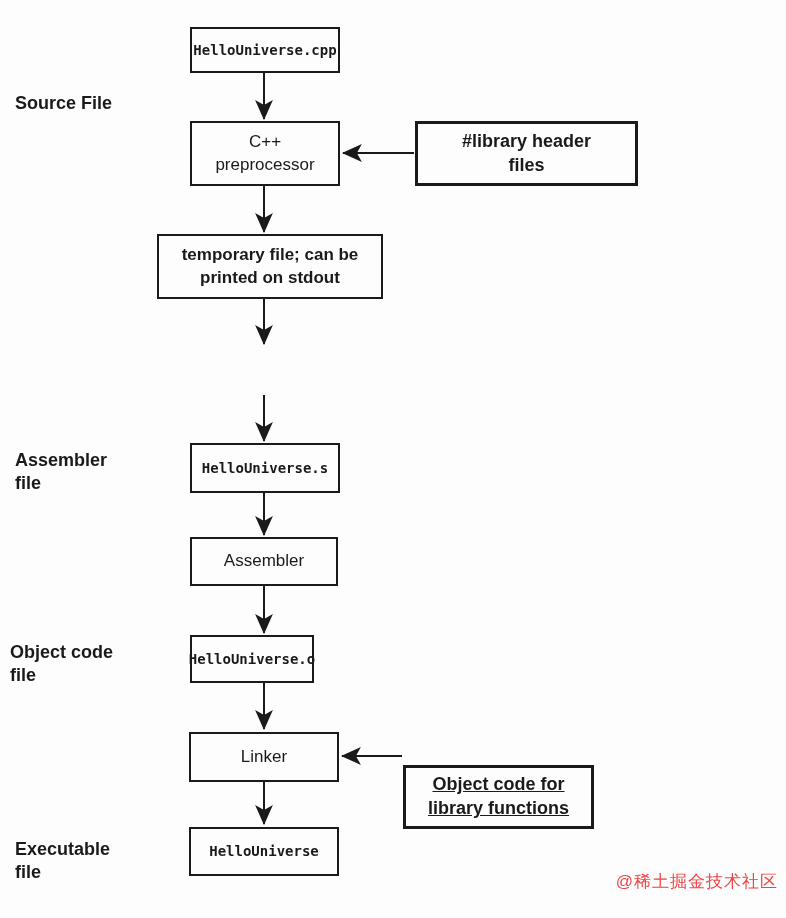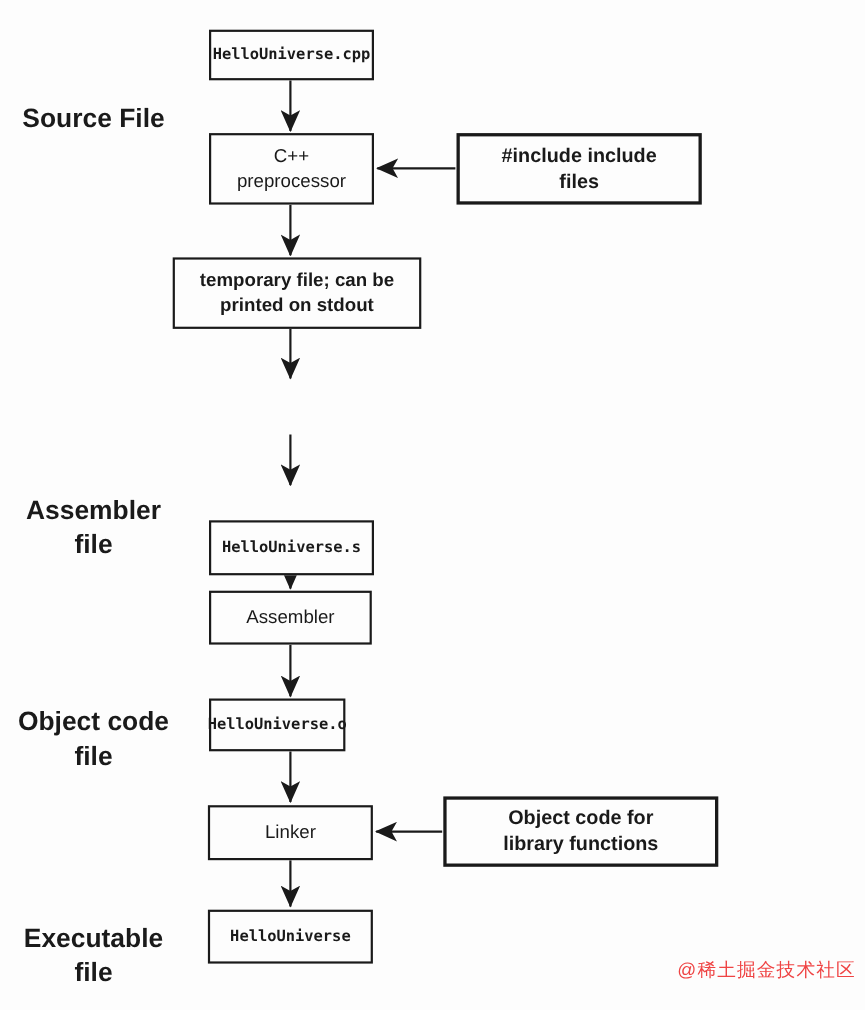--- a/index.html
+++ b/index.html
@@ -49,23 +49,22 @@
   .box.note {
     border-width: 3px;
     font-family: "Liberation Sans", sans-serif;
     font-weight: bold;
     font-size: 18px;
   }
   .stage-label {
     position: absolute;
     font-family: "Liberation Sans", sans-serif;
     font-weight: bold;
-    font-size: 24px;
+    font-size: 18px;
     line-height: 1.3;
-    text-align: center;
     white-space: pre-line;
   }
   .watermark {
     position: absolute;
     right: 8px;
     top: 870px;
     font-size: 17px;
     letter-spacing: 1px;
     color: #ef4444;
     font-family: "Liberation Sans", sans-serif;
@@ -102,46 +101,46 @@
     <span>C++
 preprocessor</span>
   </div>
 
   <div class="box sans" style="left:157px; top:234px; width:226px; height:65px;font-weight:bold;">
     <span>temporary file; can be
 printed on stdout</span>
   </div>
 
 
-  <div class="box mono" style="left:190px; top:443px; width:150px; height:50px;margin-top:30px;">
+  <div class="box mono" style="left:190px; top:443px; width:150px; height:50px;">
     <span>HelloUniverse.s</span>
   </div>
 
   <div class="box sans" style="left:190px; top:537px; width:148px; height:49px;">
     <span>Assembler</span>
   </div>
 
   <div class="box mono" style="left:190px; top:635px; width:124px; height:48px;">
     <span>HelloUniverse.o</span>
   </div>
 
   <div class="box mono" style="left:189px; top:827px; width:150px; height:49px;">
     <span>HelloUniverse</span>
   </div>
 
   <div class="box sans" style="left:189px; top:732px; width:150px; height:50px;">
     <span>Linker</span>
   </div>
 
   <div class="box note" style="left:415px; top:121px; width:223px; height:65px;">
-    <span>#include include
+    <span>#library header
 files</span>
   </div>
 
-  <div class="box note" style="left:403px; top:724px; width:250px; height:64px;">
+  <div class="box note" style="left:403px; top:765px; width:191px; height:64px;text-decoration:underline;">
     <span>Object code for
 library functions</span>
   </div>
 
   <div class="stage-label" style="left:15px; top:92px;  width:140px;">Source File</div>
   <div class="stage-label" style="left:15px; top:449px; width:140px;">Assembler
 file</div>
   <div class="stage-label" style="left:10px; top:641px; width:150px;">Object code
 file</div>
   <div class="stage-label" style="left:15px; top:838px; width:140px;">Executable

